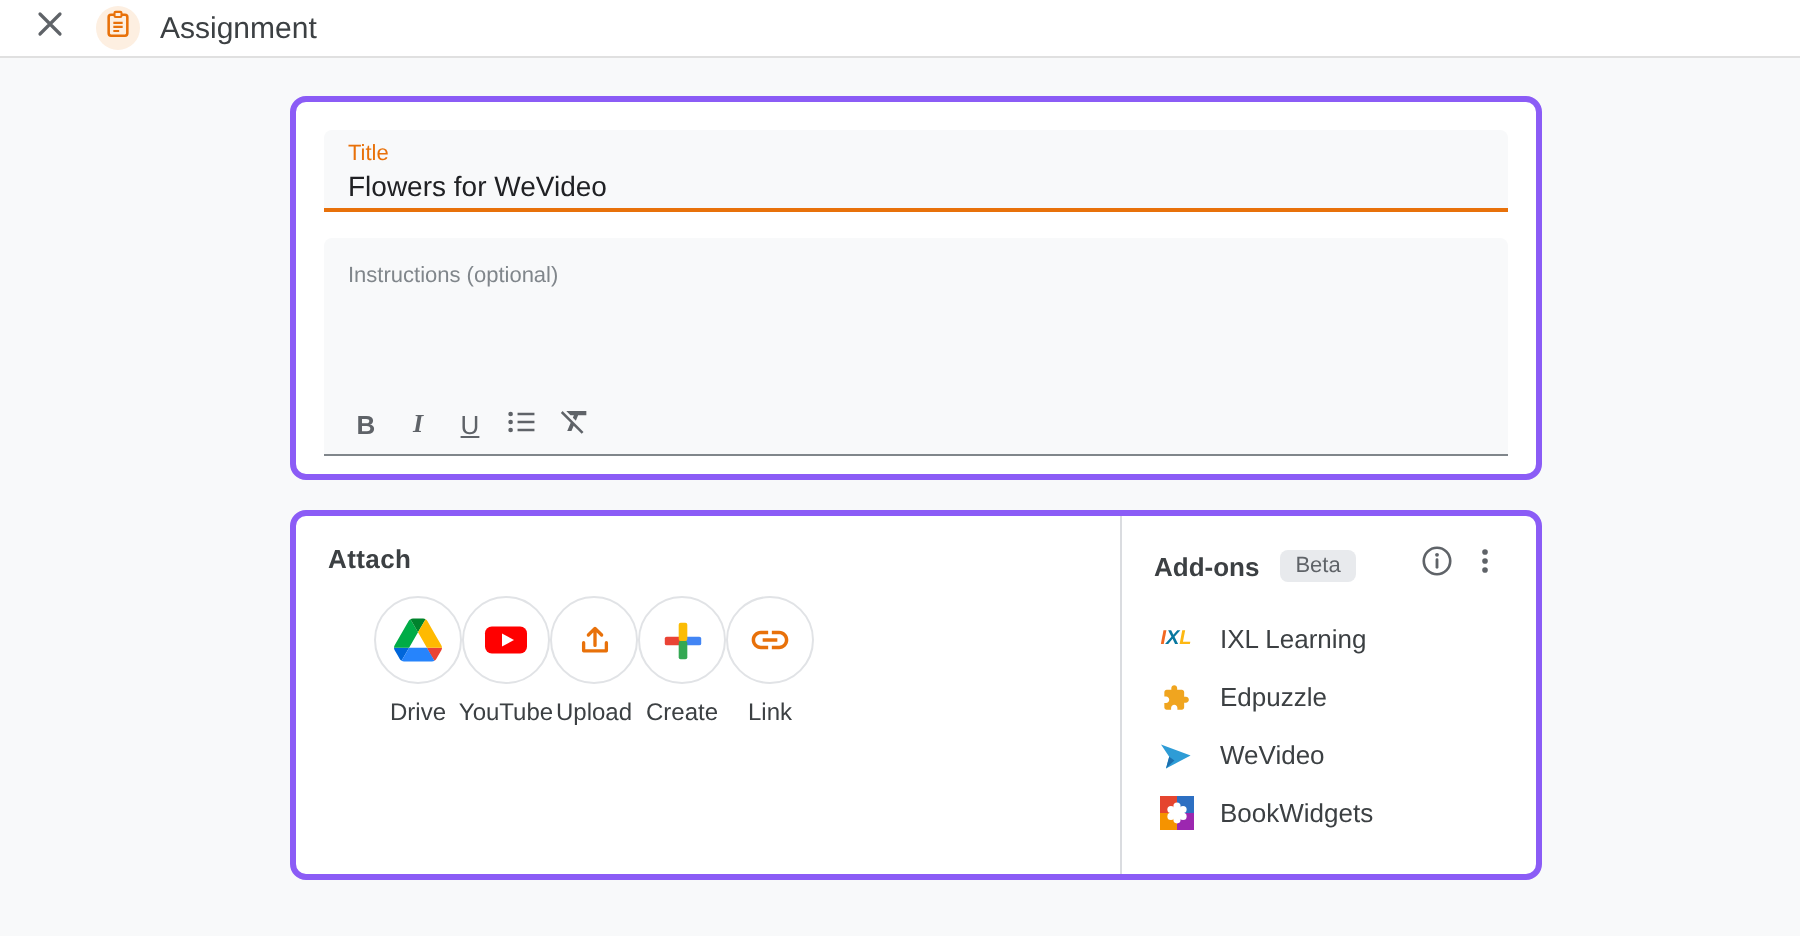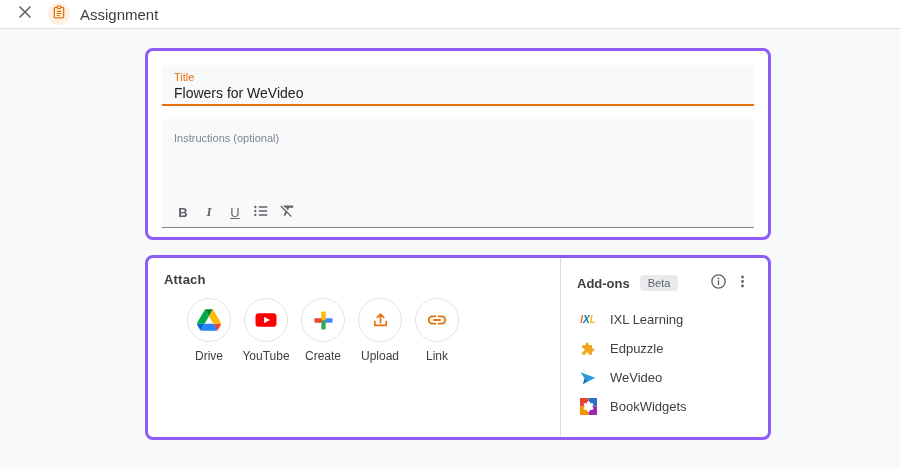--- a/index.html
+++ b/index.html
@@ -38,21 +38,21 @@
   .fmt-btn { min-width:22px; height:22px; display:flex; align-items:center;
     justify-content:center; color:#5f6368; font-size:13px; cursor:pointer;
     border-radius:3px; }
   .fmt-bold { font-weight:bold; }
   .fmt-italic { font-style:italic; font-family:"Liberation Serif", serif; font-weight:bold; }
   .fmt-underline { text-decoration:underline; }
 
   
   .attach-col { width:412px; padding:14px 16px; }
   .section-label { font-size:13px; font-weight:bold; color:#3c4043; letter-spacing:.2px; }
-  .attach-row { display:flex; gap:13px; margin-top:11px; margin-left:23px; }
+  .attach-row { display:flex; margin-top:11px; margin-left:23px; }
   .attach-opt { display:flex; flex-direction:column; align-items:center; width:44px; cursor:pointer; }
   .attach-circle { width:44px; height:44px; border:1px solid #e1e3e6; border-radius:50%;
     background:#fff; display:flex; align-items:center; justify-content:center; }
   .attach-label { margin-top:7px; font-size:12px; color:#3c4043; white-space:nowrap; }
 
   
   .addons-col { flex:1; border-left:1px solid #dadce0; padding:13px 14px 13px 16px; }
   .addons-head { display:flex; align-items:center; }
   .addons-title { font-size:13px; font-weight:bold; color:#3c4043; }
   .beta-badge { margin-left:10px; background:#e8eaed; color:#5f6368; font-size:11px;
@@ -152,38 +152,38 @@
           <svg width="24" height="24" viewBox="0 0 24 24">
             <rect x="1.5" y="5.2" width="21" height="13.6" rx="3.4" fill="#ff0000"></rect>
             <polygon points="10,8.8 16,12 10,15.2" fill="#fff"></polygon>
           </svg>
         </div>
         <div class="attach-label">YouTube</div>
       </div>
 
       <div class="attach-opt">
         <div class="attach-circle">
+          <svg width="21" height="21" viewBox="0 0 24 24" fill="none">
+            <path d="M12 14.5V5.2M8.2 8.6 12 4.8l3.8 3.8" stroke="#e8710a" stroke-width="1.9" stroke-linecap="round" stroke-linejoin="round"></path>
+            <path d="M5.5 13v4.6h13V13" stroke="#e8710a" stroke-width="1.9" stroke-linecap="round" stroke-linejoin="round"></path>
+          </svg>
+        </div>
+        <div class="attach-label">Upload</div>
+      </div>
+
+      <div class="attach-opt">
+        <div class="attach-circle">
           <svg width="23" height="23" viewBox="0 0 24 24">
             <rect x="2.5" y="9.75" width="9.5" height="4.5" rx="1" fill="#ea4335"></rect>
             <rect x="12" y="9.75" width="9.5" height="4.5" rx="1" fill="#4285f4"></rect>
             <rect x="9.75" y="2.5" width="4.5" height="9.5" rx="1" fill="#fbbc04"></rect>
             <rect x="9.75" y="12" width="4.5" height="9.5" rx="1" fill="#34a853"></rect>
           </svg>
         </div>
         <div class="attach-label">Create</div>
-      </div>
-
-      <div class="attach-opt">
-        <div class="attach-circle">
-          <svg width="21" height="21" viewBox="0 0 24 24" fill="none">
-            <path d="M12 14.5V5.2M8.2 8.6 12 4.8l3.8 3.8" stroke="#e8710a" stroke-width="1.9" stroke-linecap="round" stroke-linejoin="round"></path>
-            <path d="M5.5 13v4.6h13V13" stroke="#e8710a" stroke-width="1.9" stroke-linecap="round" stroke-linejoin="round"></path>
-          </svg>
-        </div>
-        <div class="attach-label">Upload</div>
       </div>
 
       <div class="attach-opt">
         <div class="attach-circle">
           <svg width="22" height="22" viewBox="0 0 24 24">
             <path d="M3.9 12c0-1.71 1.39-3.1 3.1-3.1h4V7H7c-2.76 0-5 2.24-5 5s2.24 5 5 5h4v-1.9H7c-1.71 0-3.1-1.39-3.1-3.1zM8 13h8v-2H8v2zm9-6h-4v1.9h4c1.71 0 3.1 1.39 3.1 3.1s-1.39 3.1-3.1 3.1h-4V17h4c2.76 0 5-2.24 5-5s-2.24-5-5-5z" fill="#e8710a"></path>
           </svg>
         </div>
         <div class="attach-label">Link</div>
       </div>

